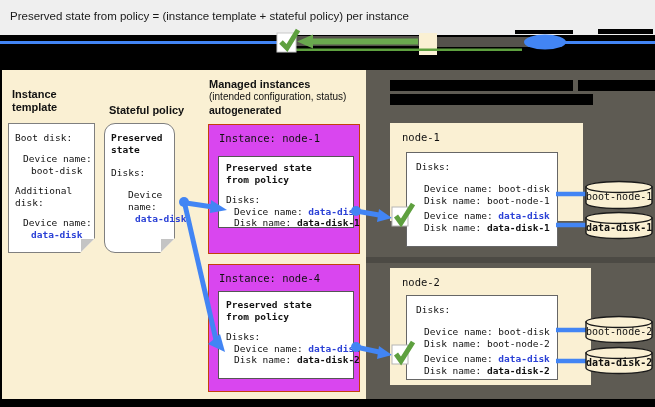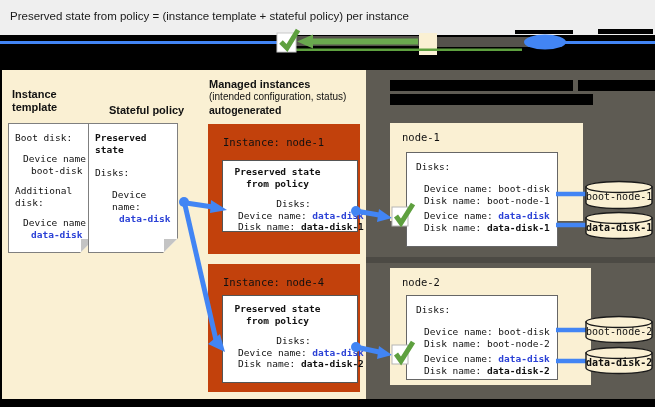--- a/index.html
+++ b/index.html
@@ -34,24 +34,24 @@
        border-bottom:15px solid #faf0d3;border-left:15px solid transparent;}
   .doc.fold:after{content:"";position:absolute;right:0px;bottom:0px;width:0;height:0;
        border-top:13px solid #c4c4c4;border-right:13px solid transparent;}
   .line{white-space:pre;}
   .ind1{padding-left:8px;}
   .ind2{padding-left:16px;}
   .blue-val{color:#2b41d6;font-weight:bold;}
   .bold-val{font-weight:bold;color:#111;}
 
   
-  .card{background:#c2410c;border:5px solid #c2410c;box-sizing:border-box;text-decoration:underline;}
+  .card{background:#d946ef;border:1px solid #c2410c;box-sizing:border-box;text-decoration:underline;}
   .card-title{position:absolute;left:10px;top:7px;font-size:10.5px;color:#111;white-space:pre;}
   .inner{background:#fff;border:1px solid #555;box-sizing:border-box;font-size:9.5px;
-         line-height:11.5px;color:#111;padding:5px 0 0 7px;text-align:center;}
+         line-height:11.5px;color:#111;padding:5px 0 0 7px;}
   .inner-title{font-weight:bold;width:95px;}
 
   
   .node-card{background:#faf0d3;}
   .node-label{position:absolute;left:12px;top:8px;font-size:10.5px;color:#111;white-space:pre;}
   .disks-box{background:#fff;border:1px solid #666;box-sizing:border-box;font-size:9.5px;
              line-height:12px;color:#111;padding:8px 0 0 9px;}
 
   .cyl-label{width:66px;text-align:center;font-size:10px;color:#111;white-space:nowrap;z-index:7;}
   .cyl-label.bold{font-weight:bold;}
@@ -90,21 +90,21 @@
 
   <div class="abs doc fold mono" style="left:8px;top:123px;width:87px;height:130px;">
     <div class="line">Boot disk:</div>
     <div class="line ind1" style="margin-top:9px;white-space:normal;">Device name:</div>
     <div class="line ind2">boot-disk</div>
     <div style="margin-top:8px;width:62px;">Additional disk:</div>
     <div class="line ind1" style="margin-top:8px;white-space:normal;">Device name:</div>
     <div class="line ind2 blue-val">data-disk</div>
   </div>
 
-  <div class="abs doc fold mono" style="left:88px;top:123px;width:90px;height:130px;">
+  <div class="abs doc fold mono" style="left:104px;top:123px;width:71px;height:130px;border-radius:11px;">
     <div style="font-weight:bold;width:62px;">Preserved state</div>
     <div class="line" style="margin-top:11px;">Disks:</div>
     <div class="line" style="margin-top:10px;padding-left:17px;white-space:normal;">Device name:</div>
     <div class="line blue-val" style="padding-left:24px;">data-disk</div>
   </div>
 
   <div class="abs card mono" style="left:208px;top:124px;width:152px;height:130px;">
     <div class="card-title">Instance: node-1</div>
     <div class="abs inner" style="left:9px;top:31px;width:136px;height:72px;">
       <div class="inner-title">Preserved state from policy</div>

